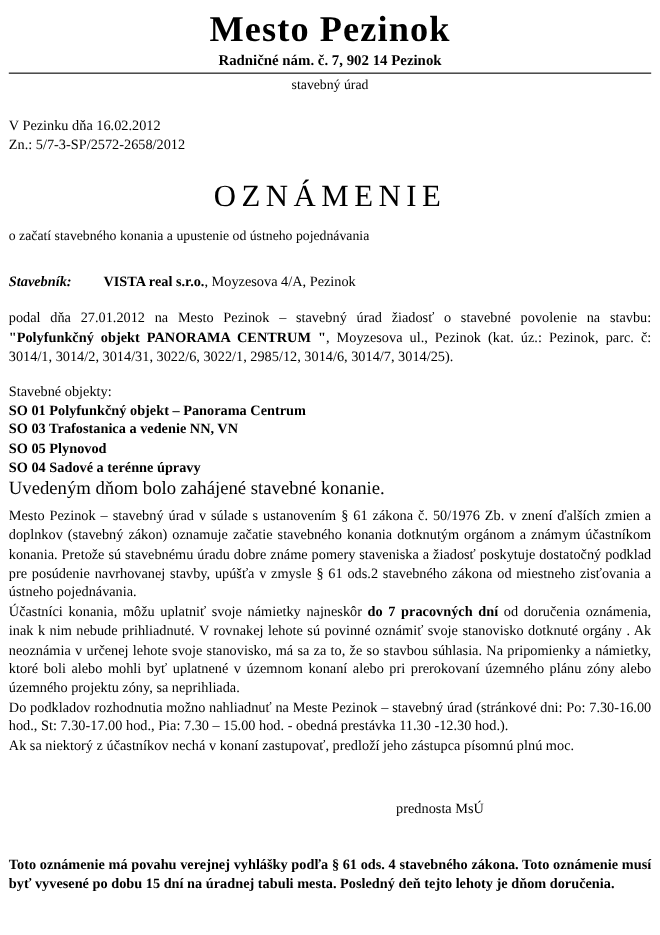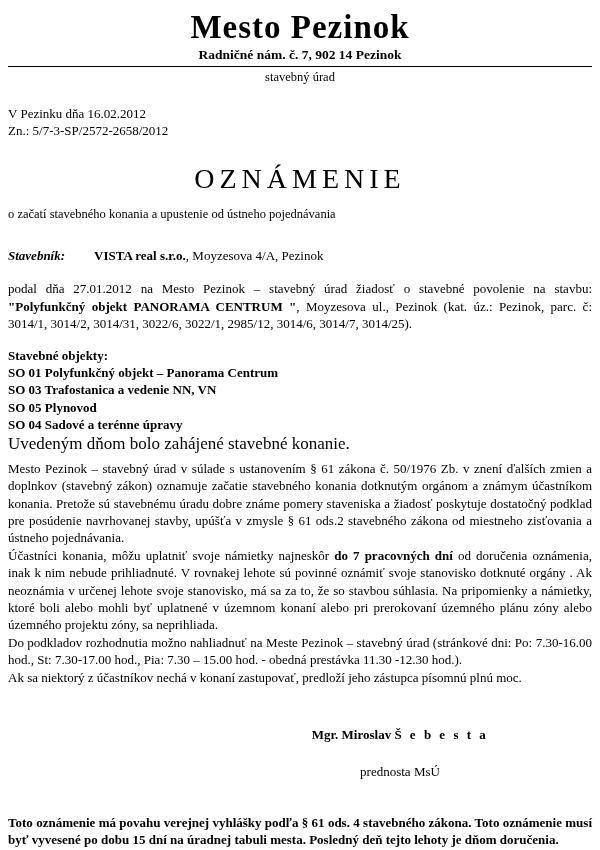--- a/index.html
+++ b/index.html
@@ -98,21 +98,21 @@
   .para-tight { margin-top: 0; }
   .b { font-weight: bold; }
 
   
   .objects {
     margin-top: 14px;
     font-size: 13px;
     line-height: 1.33;
     font-weight: bold;
   }
-  .objects-heading { font-weight: bold; }
+  .objects-heading { font-weight: normal; }
 
   .normal-line {
     font-size: 17px;
     line-height: 1.33;
     font-weight: normal;
   }
 
   .block-gap { margin-top: 4px; }
 
   
@@ -177,19 +177,18 @@
 
   <p class="para para-tight block-gap">Mesto Pezinok – stavebný úrad v súlade  s ustanovením § 61 zákona č. 50/1976 Zb. v znení ďalších zmien  a doplnkov (stavebný zákon) oznamuje začatie stavebného konania  dotknutým orgánom a známym účastníkom konania. Pretože sú stavebnému úradu dobre známe pomery staveniska a žiadosť poskytuje  dostatočný podklad pre posúdenie navrhovanej stavby, upúšťa  v zmysle § 61 ods.2 stavebného zákona od miestneho zisťovania a ústneho  pojednávania.</p>
 
   <p class="para para-tight"><span>Účastníci konania, môžu uplatniť svoje námietky najneskôr </span><span class="b">do 7 pracovných dní</span><span> od doručenia oznámenia, inak    k nim nebude prihliadnuté. V rovnakej lehote sú povinné oznámiť svoje stanovisko dotknuté orgány . Ak neoznámia  v určenej lehote svoje stanovisko, má sa za to, že so stavbou  súhlasia. Na pripomienky a námietky, ktoré boli alebo mohli byť  uplatnené v územnom konaní alebo pri prerokovaní územného plánu  zóny alebo územného projektu zóny, sa neprihliada.</span></p>
 
   <p class="para para-tight">Do podkladov rozhodnutia možno nahliadnuť na Meste Pezinok – stavebný úrad (stránkové dni: Po: 7.30-16.00 hod., St: 7.30-17.00 hod., Pia: 7.30 – 15.00 hod. - obedná prestávka 11.30 -12.30 hod.).</p>
 
   <p class="para para-tight">Ak sa niektorý z účastníkov nechá v konaní zastupovať,  predloží jeho zástupca písomnú plnú moc.</p>
 
   <div class="signature">
-    <div class="sig-name"><span>Mgr. Miroslav </span><span class="sig-surname">Š e b e s t a</span></div>
     <div class="sig-role">prednosta  MsÚ</div>
   </div>
 
   <p class="notice">Toto oznámenie má povahu verejnej vyhlášky podľa § 61 ods. 4 stavebného zákona. Toto oznámenie musí byť vyvesené po dobu 15 dní na úradnej tabuli  mesta. Posledný deň tejto lehoty je dňom doručenia.</p>
 
 </div>
 
 </body></html>

